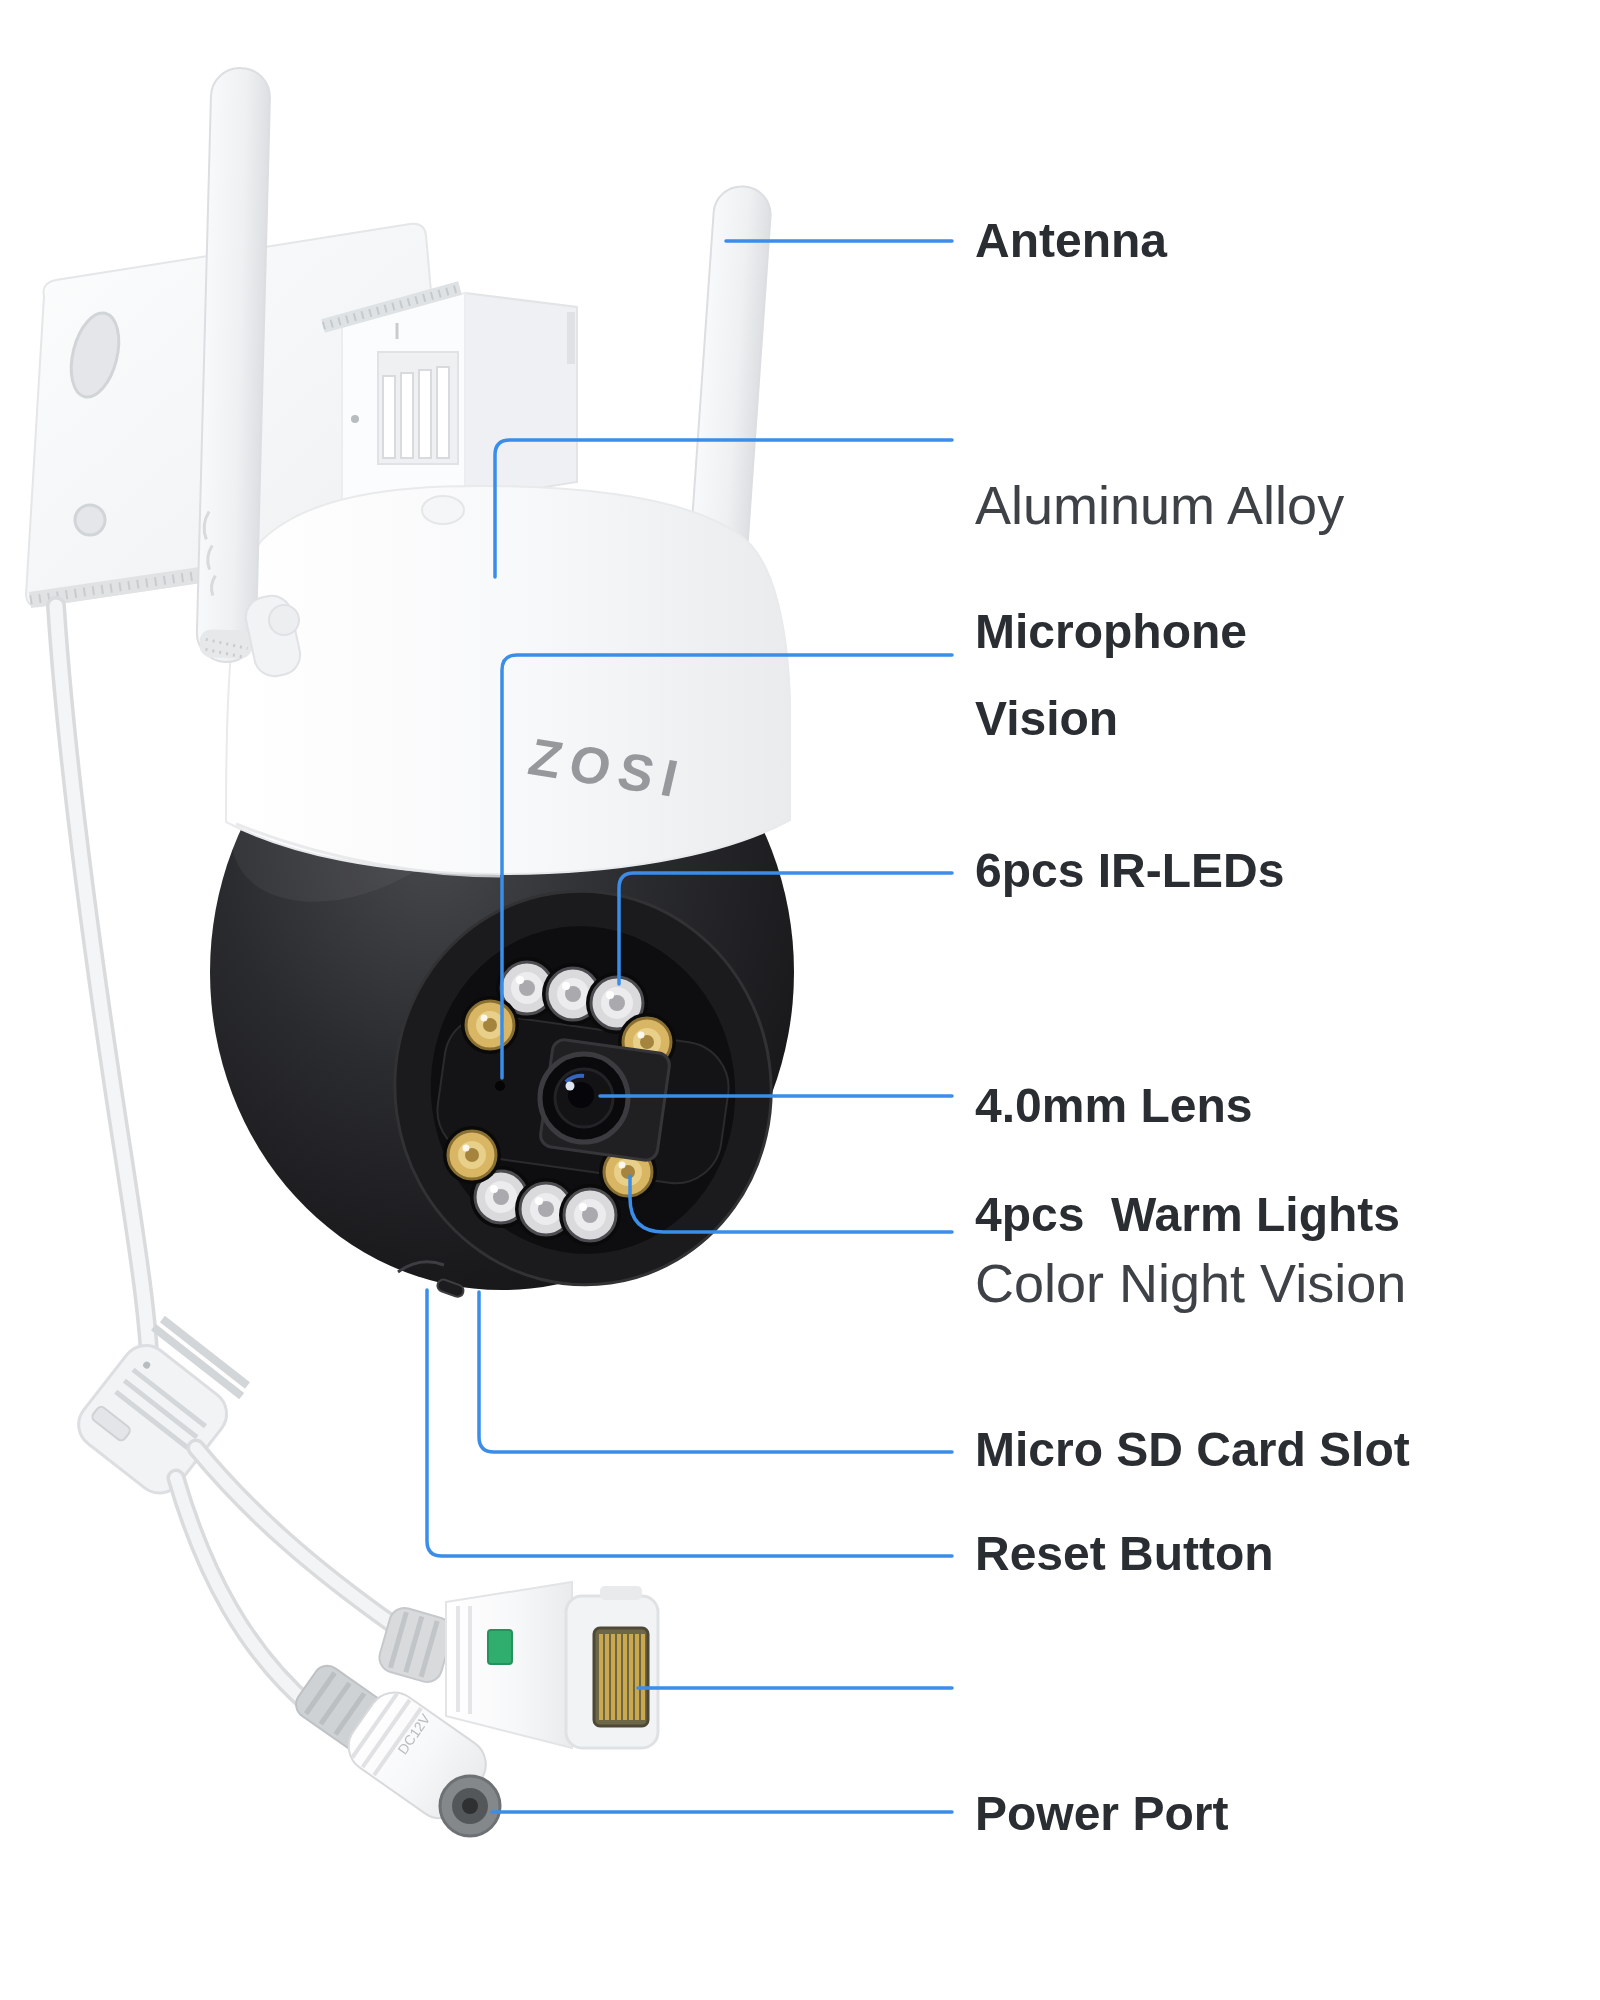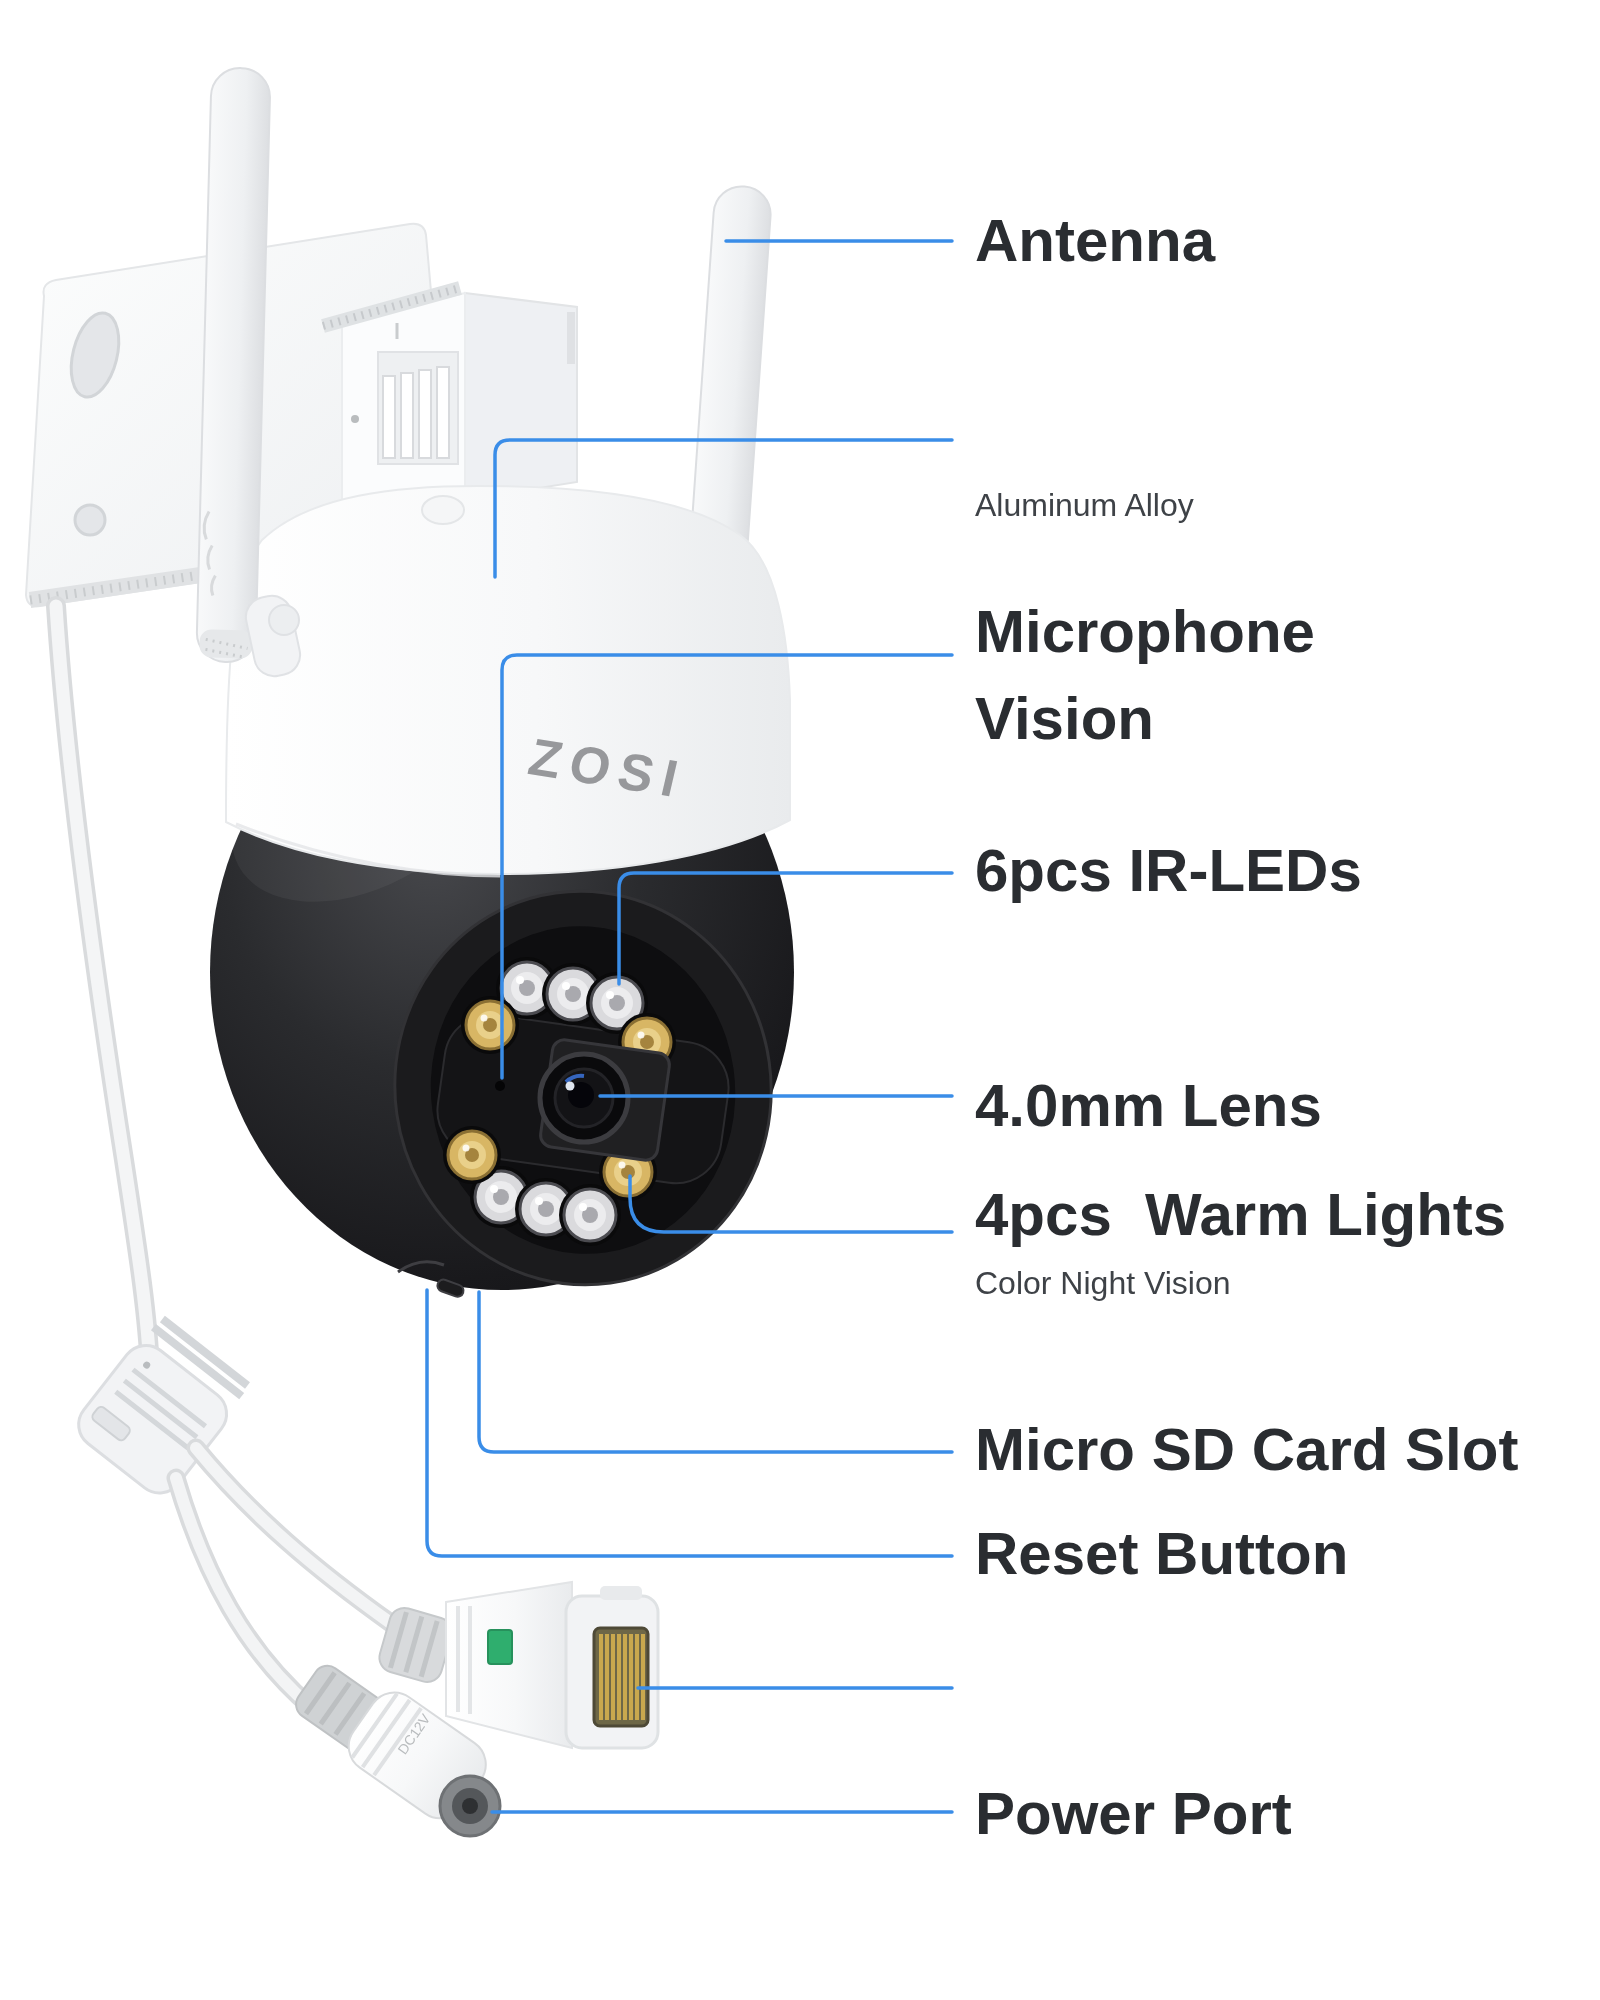--- a/index.html
+++ b/index.html
@@ -1,21 +1,21 @@
 <!DOCTYPE html>
 <html><head>
 <meta charset="utf-8">
 <style>
   html,body{margin:0;padding:0;background:#ffffff;}
   .stage{position:relative;width:1600px;height:2000px;background:#ffffff;overflow:hidden;
          font-family:"Liberation Sans",sans-serif;}
   .lbl{position:absolute;left:975px;transform:translateY(-50%);
-       font-weight:700;font-size:60px;line-height:1;color:#2a2d31;white-space:pre;}
+       font-weight:700;font-size:48px;line-height:1;color:#2a2d31;white-space:pre;}
   .sub{position:absolute;left:975px;transform:translateY(-50%);
-       font-weight:400;font-size:32px;line-height:1;color:#3e4247;white-space:pre;}
+       font-weight:400;font-size:54px;line-height:1;color:#3e4247;white-space:pre;}
   svg{position:absolute;left:0;top:0;}
 </style>
 </head>
 <body>
 
 <div class="stage">
 
   <svg width="1600" height="2000" viewBox="0 0 1600 2000">
     <defs>
       <linearGradient id="gWhite" x1="0" y1="0" x2="1" y2="0">

